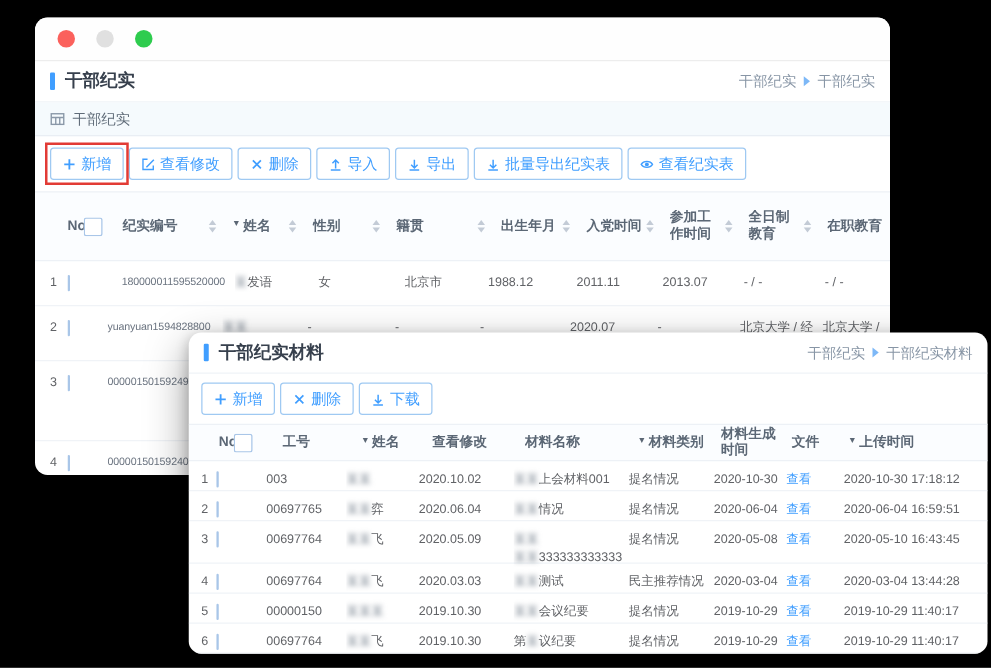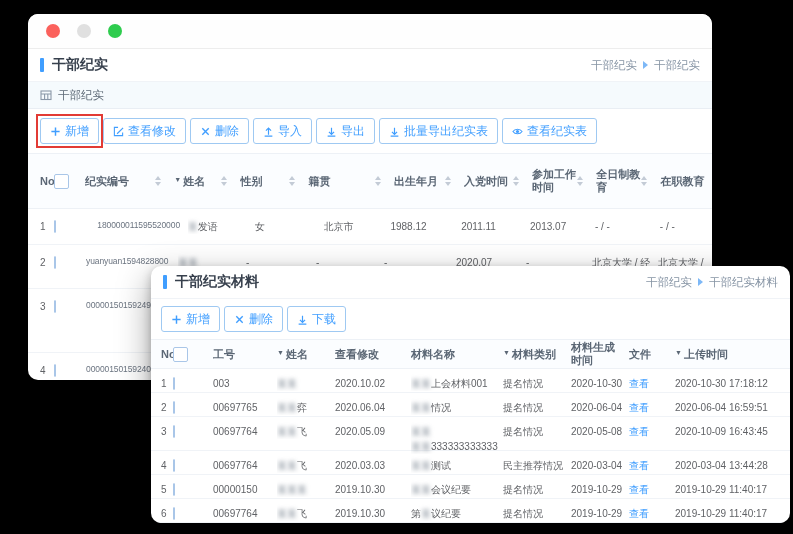--- a/index.html
+++ b/index.html
@@ -33,21 +33,21 @@
   .win.front .tools{padding:7px 10px;}
   .hlwrap{position:relative;display:inline-flex;margin-right:4px;}
   .hlbox{position:absolute;inset:-4px;border:2px solid #e23b35;pointer-events:none;}
   .btn{display:inline-flex;align-items:center;gap:4px;height:26px;padding:0 9px;margin-right:4px;
        border:1px solid #9fc9f2;border-radius:3px;background:#fff;color:#409eff;font-size:12px;
        font-family:inherit;cursor:pointer;white-space:nowrap;box-sizing:border-box;}
   .hlwrap .btn{margin-right:0;}
   .btn .ic{display:inline-flex;width:11px;height:11px;}
   .btn .ic svg{width:11px;height:11px;}
   
-  .thead{display:flex;align-items:center;border-top:1px solid #edf1f6;border-bottom:1px solid #edf1f6;background:#fbfdff;}
+  .thead{display:flex;align-items:center;border-top:1px solid #edf1f6;border-bottom:1px solid #edf1f6;background:#fbfdff;padding-left:14px;}
   .win.back .thead{height:54px;}
   .win.front .thead{height:28px;}
   .hcell{display:flex;align-items:center;box-sizing:border-box;padding-right:4px;overflow:hidden;
          font-size:11px;font-weight:700;color:#5b6775;line-height:1.15;}
   .hcell .lbl{white-space:normal;}
   .flt{font-size:7px;color:#5b6775;margin-right:2px;transform:translateY(-1px);}
   .car{display:flex;flex-direction:column;gap:2px;margin-left:auto;margin-right:9px;}
   .car i{width:0;height:0;border-left:3.5px solid transparent;border-right:3.5px solid transparent;}
   .car .u{border-bottom:4px solid #c3cbd6;}
   .car .d{border-top:4px solid #c3cbd6;}
@@ -382,21 +382,21 @@
         <div class="trow" style="height: 34px;">
           <div class="cell" style="width: 22px; padding-left: 10px;">3</div>
           <div class="cell" style="width: 40px;"><span class="cbx"></span></div>
           <div class="cell" style="width: 64px;">00697764</div>
           <div class="cell" style="width: 58px;"><span class="rd">某某</span><span>飞</span></div>
           <div class="cell" style="width: 76px;">2020.05.09</div>
           <div class="cell" style="width: 92px;"><span class="rd">某某</span><br><span class="rd">某某</span><span>333333333333</span></div>
           <div class="cell" style="width: 68px;">提名情况</div>
           <div class="cell" style="width: 58px;">2020-05-08</div>
           <div class="cell" style="width: 46px;"><span class="lnk">查看</span></div>
-          <div class="cell" style="width: 114px;">2020-10-09 16:43:45</div>
+          <div class="cell" style="width: 114px;">2020-05-10 16:43:45</div>
         </div>
         <div class="trow" style="height: 24px;">
           <div class="cell" style="width: 22px; padding-left: 10px;">4</div>
           <div class="cell" style="width: 40px;"><span class="cbx"></span></div>
           <div class="cell" style="width: 64px;">00697764</div>
           <div class="cell" style="width: 58px;"><span class="rd">某某</span><span>飞</span></div>
           <div class="cell" style="width: 76px;">2020.03.03</div>
           <div class="cell" style="width: 92px;"><span class="rd">某某</span><span>测试</span></div>
           <div class="cell" style="width: 68px;">民主推荐情况</div>
           <div class="cell" style="width: 58px;">2020-03-04</div>

